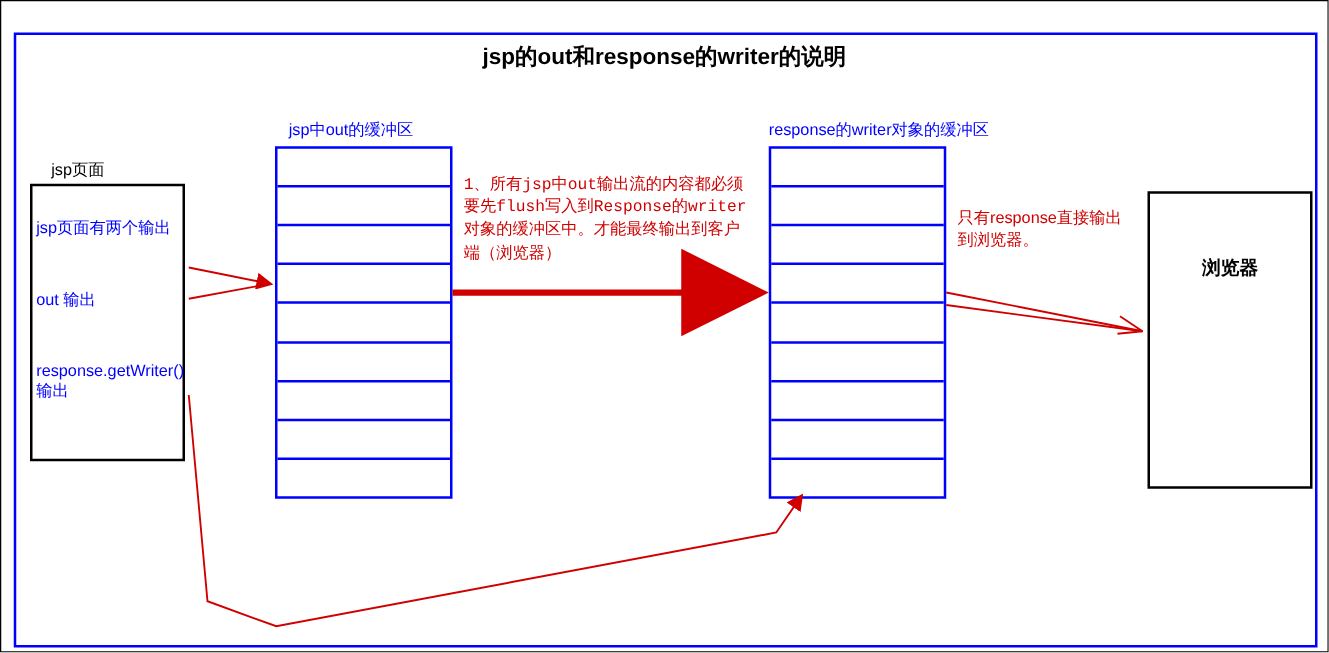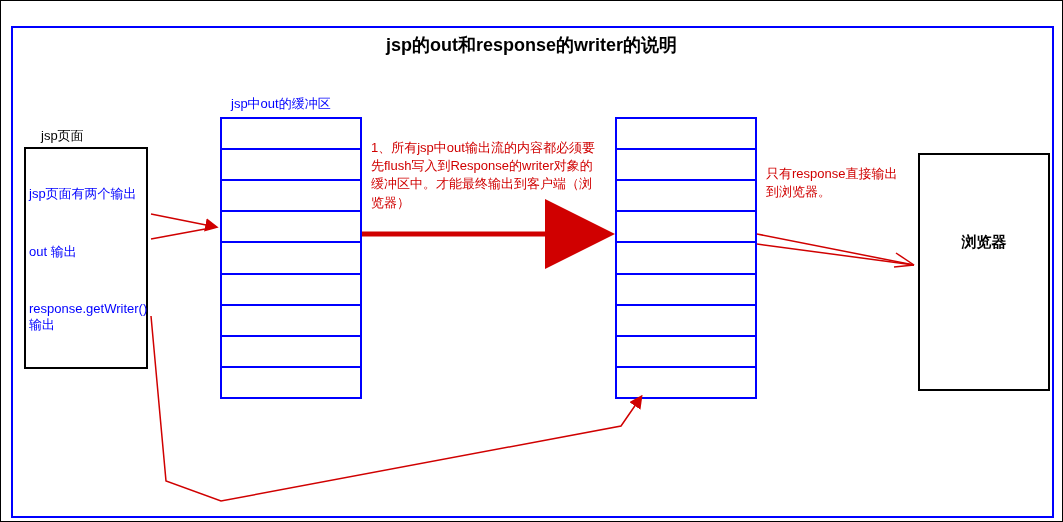--- a/index.html
+++ b/index.html
@@ -50,21 +50,21 @@
     line-height: 1.4;
   }
   .box-jsp {
     position: absolute;
     left: 23px;
     top: 146px;
     width: 124px;
     height: 222px;
     border: 2px solid #000;
     box-sizing: border-box;
-    padding: 16px 3px;
+    padding: 4px 3px;
   }
   .box-jsp .item {
     color: #00f;
     margin-top: 14px;
   }
   .buffer {
     position: absolute;
     width: 142px;
     border: 2px solid #00f;
     box-sizing: border-box;
@@ -78,40 +78,41 @@
   .buffer .cell:last-child { border-bottom: none; }
   .browser {
     position: absolute;
     left: 917px;
     top: 152px;
     width: 132px;
     height: 238px;
     border: 2px solid #000;
     box-sizing: border-box;
     text-align: center;
-    padding-top: 78px;
+    padding-top: 50px;
     font-weight: bold;
     font-size: 15px;
   }
   svg.arrows {
     position: absolute;
     left: 0; top: 0;
     width: 1063px; height: 522px;
     pointer-events: none;
   }
 </style>
 </head>
 <body>
 
 <div class="canvas">
   <div class="inner-frame"></div>
 
   <div class="title">jsp的out和response的writer的说明</div>
 
   <div class="label" style="left:207px; top:94px;margin-left:23px;">jsp中out的缓冲区</div>
+  <div class="label" style="left:614px; top:94px;">response的writer对象的缓冲区</div>
 
   <div class="label-black" style="left:24px; top:126px;">jsp页面</div>
 
   <div class="box-jsp">
     <div class="item" style="margin-top:20px">jsp页面有两个输出</div>
     <div class="item" style="margin-top:40px">out 输出</div>
     <div class="item" style="margin-top:40px">response.getWriter() 输出</div>
   </div>
 
   <div class="buffer" id="buf1" style="left:219px; top:116px; height:282px;">
@@ -135,21 +136,21 @@
       <div class="cell"></div>
       <div class="cell"></div>
       <div class="cell"></div>
       <div class="cell"></div>
     </div>
 
   <div class="browser">
     <span>浏览器</span>
   </div>
 
-  <div class="label-red" style="left:370px; top:138px; width:230px;">1、所有jsp中out输出流的内容都必须要先flush写入到Response的writer对象的缓冲区中。才能最终输出到客户端（浏览器）</div>
+  <div class="label-red" style="left:370px; top:138px; width:230px;font-family:Liberation Mono, monospace;">1、所有jsp中out输出流的内容都必须要先flush写入到Response的writer对象的缓冲区中。才能最终输出到客户端（浏览器）</div>
   <div class="label-red" style="left:765px; top:164px; width:140px;">只有response直接输出到浏览器。</div>
 
   <svg class="arrows">
     <defs>
       <marker id="arrRed" viewBox="0 0 10 10" refX="8" refY="5" markerWidth="9" markerHeight="9" orient="auto">
         <path d="M0,0 L10,5 L0,10 z" fill="#d00000"></path>
       </marker>
       <marker id="arrRedBig" viewBox="0 0 10 10" refX="8" refY="5" markerWidth="14" markerHeight="14" orient="auto">
         <path d="M0,0 L10,5 L0,10 z" fill="#d00000"></path>
       </marker>

